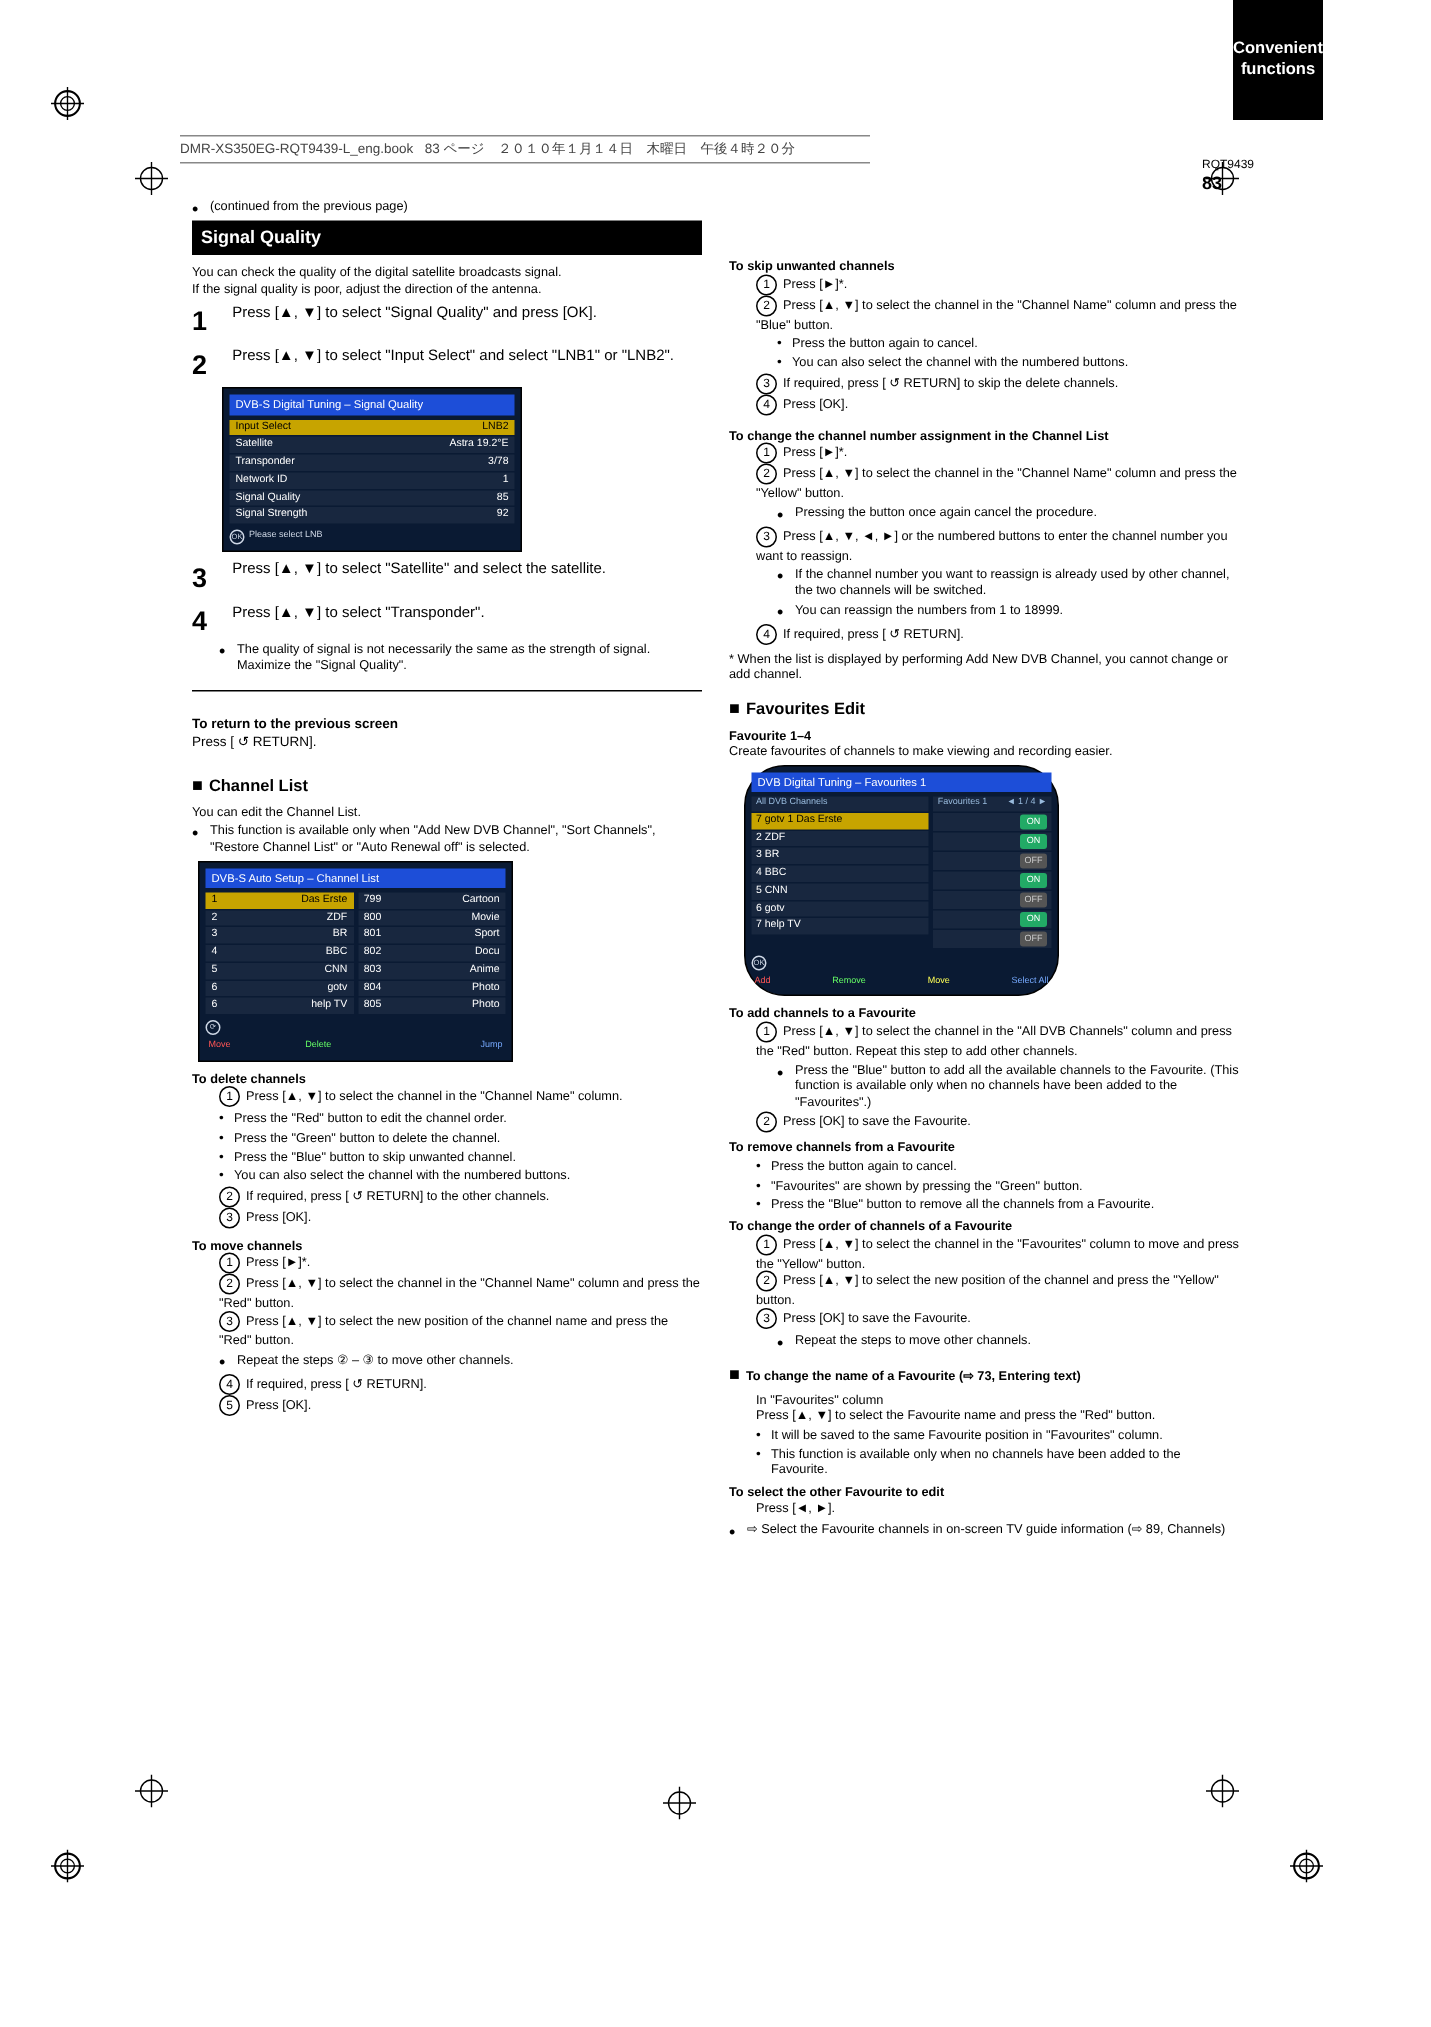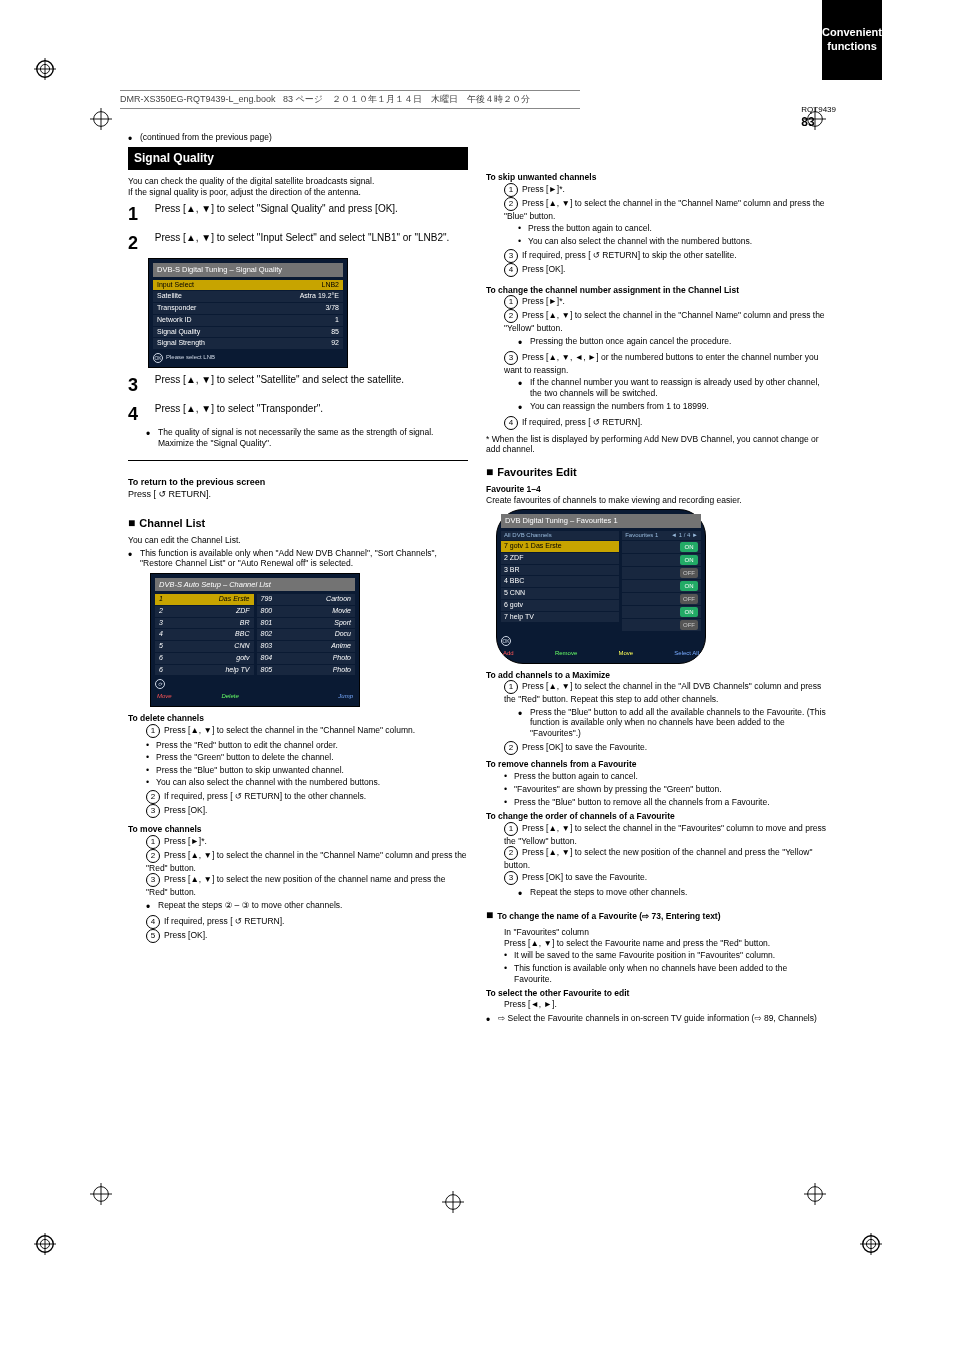--- a/index.html
+++ b/index.html
@@ -95,21 +95,21 @@
   .screen {
     border: 1px solid #000;
     width: 190px;
     background: #0a1a33;
     color: #fff;
     font-size: 7px;
     padding: 4px;
     margin: 4px 0 6px 20px;
   }
   .screen .title {
-    background: #737373;
+    background: #1d4ed8;
     padding: 2px 4px;
     margin-bottom: 3px;
     font-size: 7.5px;
   }
   .screen .row {
     padding: 1px 4px;
     background: rgba(255,255,255,0.06);
     margin-bottom: 1px;
     display: flex;
   }
@@ -391,21 +391,21 @@
     <div style="height:14px"></div>
 
 
     <div class="subhead"><span class="sq">■</span><span>Channel List</span></div>
     <div class="tiny">You can edit the Channel List.</div>
     <div class="bullet-row tiny">
       <div class="dot">•</div>
       <div class="txt">This function is available only when "Add New DVB Channel", "Sort Channels", "Restore Channel List" or "Auto Renewal off" is selected.</div>
     </div>
 
-    <div class="screen" style="width:200px; margin-left:22px;font-style:italic;">
+    <div class="screen" style="width:200px; margin-left:4px;">
       <div class="title">DVB-S Auto Setup – Channel List</div>
       <div style="display:flex; gap:3px;">
         <div style="flex:1;">
           <div class="row sel">
               <span class="left">1</span>
               <span>Das Erste</span>
             </div>
           <div class="row">
               <span class="left">2</span>
               <span>ZDF</span>
@@ -520,21 +520,21 @@
       <div class="small-bullets" style="padding-left:14px;">
         <div class="bullet-row tiny">
             <div class="dot">•</div>
             <div class="txt">Press the button again to cancel.</div>
           </div>
         <div class="bullet-row tiny">
             <div class="dot">•</div>
             <div class="txt">You can also select the channel with the numbered buttons.</div>
           </div>
       </div>
-      <div class="tiny"><span class="num-circle">3</span><span>If required, press [ ↺ RETURN] to skip the other satellite.</span></div>
+      <div class="tiny"><span class="num-circle">3</span><span>If required, press [ ↺ RETURN] to skip the delete channels.</span></div>
       <div class="tiny"><span class="num-circle">4</span><span>Press [OK].</span></div>
     </div>
 
     <div class="tiny" style="margin-top:8px;"><b>To change the channel number assignment in the Channel List</b></div>
     <div class="indent">
       <div class="tiny"><span class="num-circle">1</span><span>Press [►]*.</span></div>
       <div class="tiny"><span class="num-circle">2</span><span>Press [</span><span class="arrow">▲, ▼</span><span>] to select the channel in the "Channel Name" column and press the "Yellow" button.</span></div>
       <div class="bullet-row tiny" style="padding-left:14px;">
           <div class="dot">•</div>
           <div class="txt">Pressing the button once again cancel the procedure.</div>
@@ -616,21 +616,21 @@
           <span class="hint-icon">OK</span>
         </div>
       <div class="btnbar">
         <span class="r">Add</span>
         <span class="g">Remove</span>
         <span class="y">Move</span>
         <span class="b">Select All</span>
       </div>
     </div>
 
-    <div class="tiny" style="margin-top:6px;"><b>To add channels to a Maximize</b></div>
+    <div class="tiny" style="margin-top:6px;"><b>To add channels to a Favourite</b></div>
     <div class="indent">
       <div class="tiny"><span class="num-circle">1</span><span>Press [</span><span class="arrow">▲, ▼</span><span>] to select the channel in the "All DVB Channels" column and press the "Red" button. Repeat this step to add other channels.</span></div>
       <div class="bullet-row tiny" style="padding-left:14px;">
           <div class="dot">•</div>
           <div class="txt">Press the "Blue" button to add all the available channels to the Favourite. (This function is available only when no channels have been added to the "Favourites".)</div>
         </div>
       <div class="tiny"><span class="num-circle">2</span><span>Press [OK] to save the Favourite.</span></div>
     </div>
 
     <div class="tiny" style="margin-top:4px;"><b>To remove channels from a Favourite</b></div>

